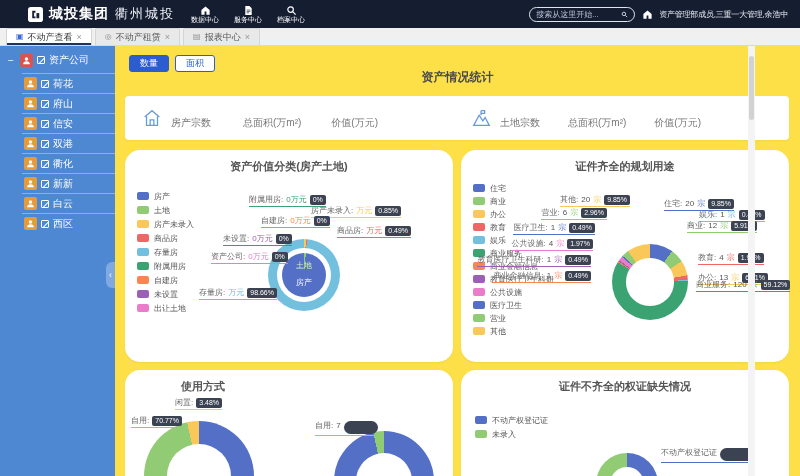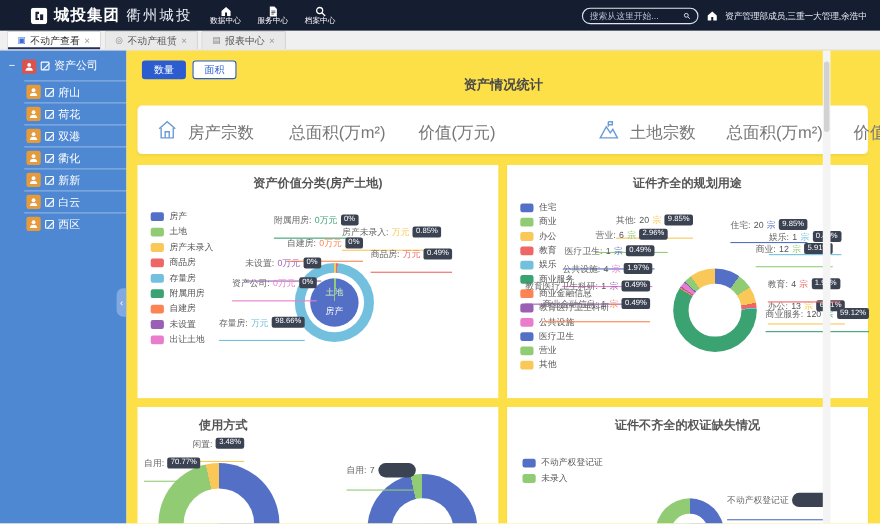--- a/index.html
+++ b/index.html
@@ -64,49 +64,49 @@
   .btn { font-size:9px; padding:2px 10px; border-radius:3px; cursor:pointer; line-height:11px; }
   .btn.primary { background:#2b5cd0; color:#fff; border:1px solid #2b5cd0; }
   .btn.ghost { background:#fff; color:#2b5cd0; border:1px solid #2b5cd0; }
   .page-title { position:absolute; top:23px; left:0; width:100%; text-align:center;
     font-size:12px; color:#4a4a4a; font-weight:600; }
 
   .stats-card { position:absolute; top:50px; left:10px; width:664px; height:44px; background:#fff;
     border-radius:4px; box-shadow:0 1px 2px rgba(0,0,0,.05); display:flex; align-items:center;
     padding:0 16px; }
   .stat-icon svg { width:22px; height:22px; display:block; }
-  .stat-label { font-size:15px; color:#777; white-space:nowrap; align-self:flex-end; margin-bottom:10px; }
-
-  .card { position:absolute; background:#fff; border-radius:0; box-shadow:0 1px 2px rgba(0,0,0,.05); }
+  .stat-label { font-size:10px; color:#777; white-space:nowrap; align-self:flex-end; margin-bottom:10px; }
+
+  .card { position:absolute; background:#fff; border-radius:15px; box-shadow:0 1px 2px rgba(0,0,0,.05); }
   #card1 { left:10px;  top:104px; width:328px; height:212px; }
   #card2 { left:346px; top:104px; width:328px; height:212px; }
   #card3 { left:10px;  top:324px; width:328px; height:220px; }
   #card4 { left:346px; top:324px; width:328px; height:220px; }
   .card-title { position:absolute; top:9px; left:0; width:100%; text-align:center;
     font-size:11px; font-weight:600; color:#555; }
   .card-title.left { width:auto; left:56px; }
 
   .legend { position:absolute; display:flex; flex-direction:column; gap:5px; }
   #card1 .legend { left:12px; top:42px; }
   #card2 .legend { left:12px; top:34px; gap:4px; }
   #card4 .legend { left:14px; top:46px; }
-  .legend-item { display:flex; align-items:center; gap:5px; cursor:pointer; }
+  .legend-item { display:flex; align-items:flex-start; gap:5px; cursor:pointer; }
   .swatch { width:12px; height:8px; border-radius:2px; flex:none; }
   .legend-label { font-size:8px; color:#555; white-space:nowrap; line-height:9px; }
 
   .donut { position:absolute; border-radius:50%; }
   .donut::after { content:""; position:absolute; inset:var(--hole,20%); background:#fff; border-radius:50%; }
   .inner-pie { position:absolute; border-radius:50%; }
   .inner-label-top { position:absolute; top:7px; left:0; width:100%; text-align:center;
     font-size:8px; color:#d4f0c0; }
   .inner-label-center { position:absolute; top:24px; left:0; width:100%; text-align:center;
     font-size:8px; color:#fff; }
 
-  .callout { position:absolute; display:flex; align-items:center; gap:3px; font-size:8px;
-    white-space:nowrap; border-bottom:1px solid transparent; padding-bottom:11px; line-height:9px; }
+  .callout { position:absolute; display:flex; gap:3px; font-size:8px;
+    white-space:nowrap; border-bottom:1px solid transparent; padding-bottom:1px; line-height:9px; }
   .c-label { color:#666; }
   .c-num { color:#555; }
   .c-badge { background:#3b4252; color:#fff; font-size:7px; padding:1px 3px; border-radius:2px; line-height:8px; }
   .c-badge.blob { min-width:34px; height:13px; border-radius:7px; }
 
   .scrollbar { position:absolute; right:0; top:46px; width:7px; height:430px; background:#f4f4f4; }
   .scroll-thumb { position:absolute; top:10px; left:1px; width:5px; height:64px;
     background:#d2d2d2; border-radius:3px; cursor:pointer; }
 </style>
 </head>
@@ -198,34 +198,44 @@
     <div class="tree-children">
 
         <div class="tree-item">
           <span class="person orange">
             <svg viewBox="0 0 12 12">
               <circle cx="6" cy="4" r="2.3" fill="#fff"></circle>
               <path d="M1.5 11 c0-2.6 2-4 4.5-4 s4.5 1.4 4.5 4 z" fill="#fff"></path>
             </svg>
           </span>
           <span class="edit-ico"></span>
+          <span>荷花</span>
+        </div>
+
+        <div class="tree-item">
+          <span class="person orange">
+            <svg viewBox="0 0 12 12">
+              <circle cx="6" cy="4" r="2.3" fill="#fff"></circle>
+              <path d="M1.5 11 c0-2.6 2-4 4.5-4 s4.5 1.4 4.5 4 z" fill="#fff"></path>
+            </svg>
+          </span>
+          <span class="edit-ico"></span>
           <span>府山</span>
         </div>
 
         <div class="tree-item">
           <span class="person orange">
             <svg viewBox="0 0 12 12">
               <circle cx="6" cy="4" r="2.3" fill="#fff"></circle>
               <path d="M1.5 11 c0-2.6 2-4 4.5-4 s4.5 1.4 4.5 4 z" fill="#fff"></path>
             </svg>
           </span>
           <span class="edit-ico"></span>
-          <span>荷花</span>
-        </div>
-
+          <span>信安</span>
+        </div>
 
         <div class="tree-item">
           <span class="person orange">
             <svg viewBox="0 0 12 12">
               <circle cx="6" cy="4" r="2.3" fill="#fff"></circle>
               <path d="M1.5 11 c0-2.6 2-4 4.5-4 s4.5 1.4 4.5 4 z" fill="#fff"></path>
             </svg>
           </span>
           <span class="edit-ico"></span>
           <span>双港</span>

